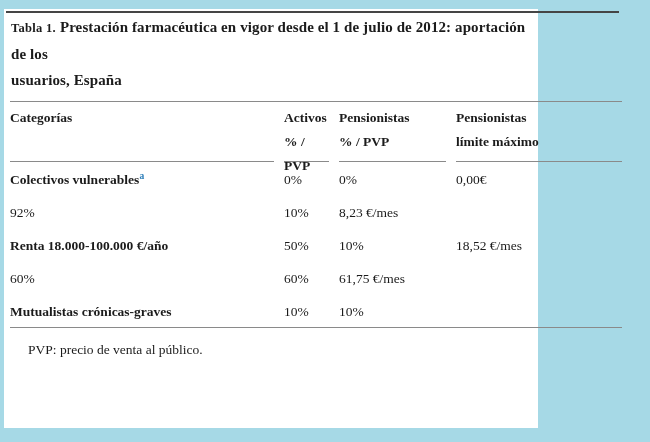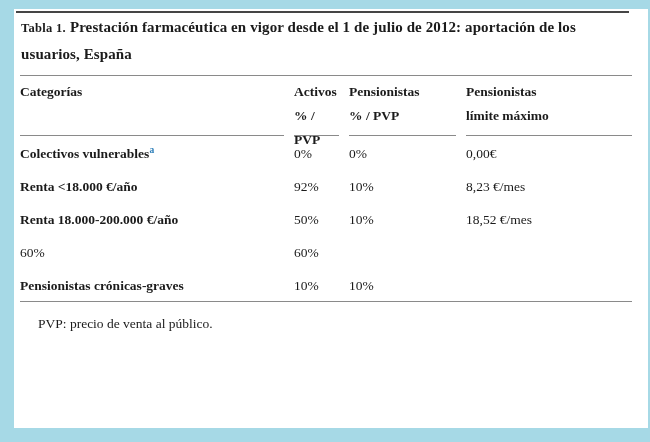--- a/index.html
+++ b/index.html
@@ -14,22 +14,22 @@
   html, body { margin: 0; padding: 0; }
   body {
     width: 650px; height: 442px;
     background: var(--border_color);
     font-family: "Liberation Serif", "DejaVu Serif", serif;
     color: var(--text);
     position: relative;
     overflow: hidden;
   }
   .panel {
-    position: absolute; left: 14px; top: 9px;
-    width: 634px; height: 419px;
+    position: absolute; left: 4px; top: 9px;
+    width: 534px; height: 419px;
     background: var(--panel_color);
   }
   .top-rule {
     position: absolute; left: 2px; top: 2px;
     width: 613px; height: 2px;
     background: var(--top_rule);
   }
   .title {
     margin: 5px 10px 0 7px;
     font-size: 15px; line-height: 26px;
@@ -115,37 +115,37 @@
     </div>
 
     <div class="rows">
       <div class="trow">
           <div class="cell label"><span>Colectivos vulnerables</span><sup>a</sup></div>
           <div class="cell">0%</div>
           <div class="cell">0%</div>
           <div class="cell">0,00€</div>
         </div>
         <div class="trow">
-          <div class="cell label"><span>Renta &lt;18.000 €/año</span></div>
           <div class="cell">92%</div>
           <div class="cell">10%</div>
           <div class="cell">8,23 €/mes</div>
         </div>
         <div class="trow">
-          <div class="cell label"><span>Renta 18.000-200.000 €/año</span></div>
+          <div class="cell label"><span>Renta 18.000-100.000 €/año</span></div>
           <div class="cell">50%</div>
           <div class="cell">10%</div>
           <div class="cell">18,52 €/mes</div>
         </div>
         <div class="trow">
           <div class="cell">60%</div>
           <div class="cell">60%</div>
+          <div class="cell">61,75 €/mes</div>
         </div>
         <div class="trow">
-          <div class="cell label"><span>Pensionistas crónicas-graves</span></div>
+          <div class="cell label"><span>Mutualistas crónicas-graves</span></div>
           <div class="cell">10%</div>
           <div class="cell">10%</div>
         </div>
     </div>
 
     <div class="tfoot">PVP: precio de venta al público.</div>
   </div>
 </div>
 
 </body></html>

